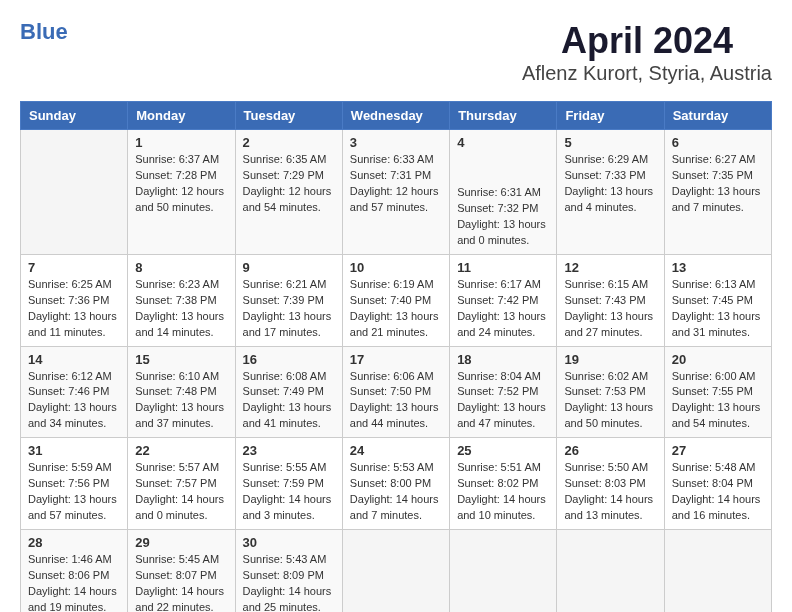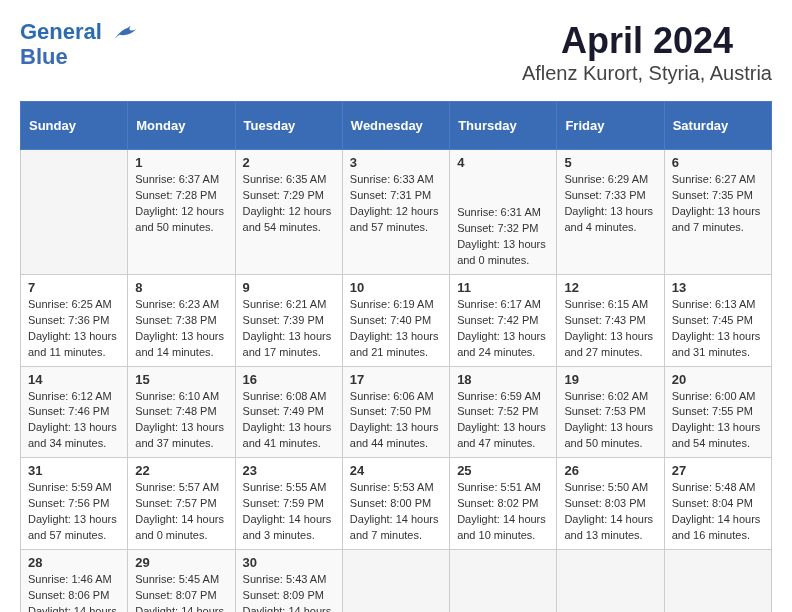--- a/index.html
+++ b/index.html
@@ -48,21 +48,21 @@
     }
     table {
       width: 100%;
       border-collapse: collapse;
     }
     thead tr th {
       background-color: #3a6bb5;
       color: #fff;
       font-size: 13px;
       font-weight: bold;
-      padding: 16px 8px;
+      padding: 6px 8px;
       text-align: left;
       border: 1px solid #4a7bc5;
     }
     tbody tr td {
       vertical-align: top;
       padding: 5px 7px;
       border: 1px solid #ccc;
       font-size: 11px;
       color: #333;
       background: #fff;
@@ -86,26 +86,20 @@
     .empty-cell {
       background: #f5f5f5 !important;
     }
   </style>
 </head>
 <body>
 
 <div class="header">
   <div class="logo">
     <div>
-      <div class="logo-text">
-        <span>General</span>
-        <svg class="logo-bird" viewBox="0 0 30 24" style="display:inline-block;vertical-align:middle;margin-left:2px;">
-          <path d="M5 18 Q12 8 20 6 Q15 10 22 4 Q18 12 28 8 Q20 16 10 14 Z" fill="#3a6bb5"></path>
-        </svg>
-      </div>
       <div class="logo-text" style="color:#3a6bb5;">Blue</div>
     </div>
   </div>
   <div class="title-section">
     <div class="month-title">April 2024</div>
     <div class="subtitle">Aflenz Kurort, Styria, Austria</div>
   </div>
 </div>
 
 <table>
@@ -241,21 +235,21 @@
         </td>
         <td>
           <span class="day-number">17</span>
           <div class="cell-content" style="white-space: pre-line;">Sunrise: 6:06 AM
 Sunset: 7:50 PM
 Daylight: 13 hours
 and 44 minutes.</div>
         </td>
         <td>
           <span class="day-number">18</span>
-          <div class="cell-content" style="white-space: pre-line;">Sunrise: 6:59 AM
+          <div class="cell-content" style="white-space: pre-line;">Sunrise: 8:04 AM
 Sunset: 7:52 PM
 Daylight: 13 hours
 and 47 minutes.</div>
         </td>
         <td>
           <span class="day-number">19</span>
           <div class="cell-content" style="white-space: pre-line;">Sunrise: 6:02 AM
 Sunset: 7:53 PM
 Daylight: 13 hours
 and 50 minutes.</div>

